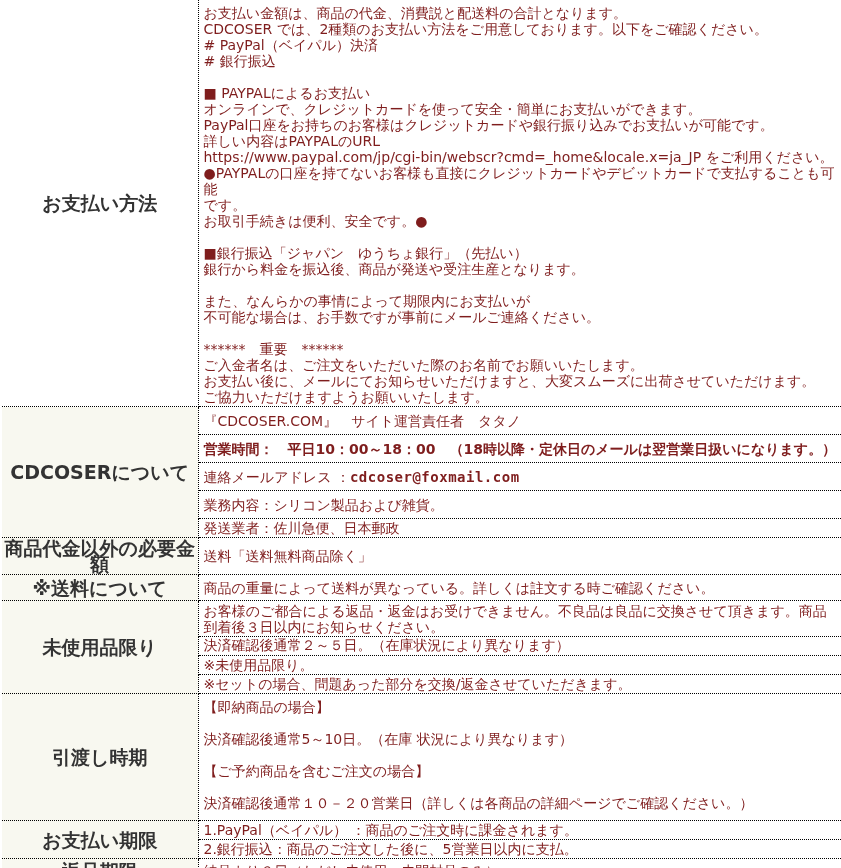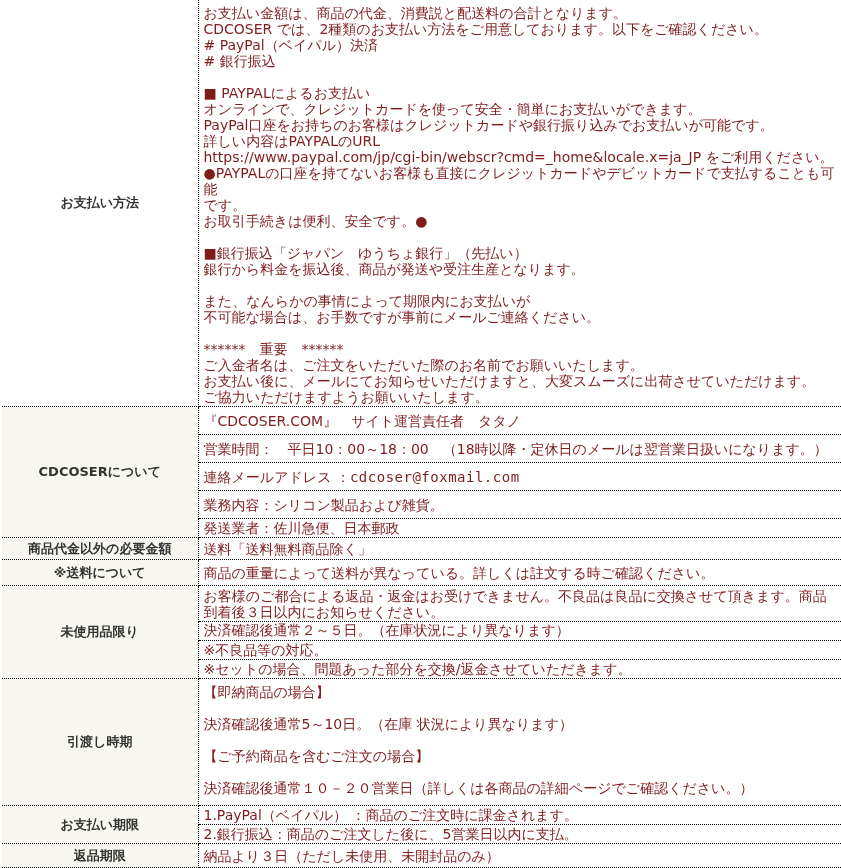--- a/index.html
+++ b/index.html
@@ -16,38 +16,38 @@
     width: 839px;
     table-layout: fixed;
     border: hidden; 
   }
   col.c1 { width: 196px; }
   th, td { border: 1px dotted #000; }
   th {
     background: #f8f8f0;
     color: #333;
     font-weight: bold;
-    font-size: 13px;
+    font-size: 19px;
     vertical-align: middle;
     padding: 2px;
     line-height: 16px;
   }
   th.first { background: #ffffff; }
   td {
     padding: 1px 4px 1px 5px;
     vertical-align: middle;
     line-height: 16px;
     font-size: 14px;
     color: #7f1d1d;
   }
   td.top { vertical-align: top; padding-top: 5px; }
   .pre { white-space: pre-wrap; word-break: break-all; }
   .email {
     font-family: "DejaVu Sans Mono", "Liberation Mono", monospace;
-    font-weight: normal;
+    font-weight: bold;
     letter-spacing: 0.5px;
   }
 </style>
 </head>
 <body>
 
 <div class="page">
   <table class="info">
     <colgroup>
         <col class="c1">
@@ -82,21 +82,21 @@
 ご入金者名は、ご注文をいただいた際のお名前でお願いいたします。
 お支払い後に、メールにてお知らせいただけますと、大変スムーズに出荷させていただけます。
 ご協力いただけますようお願いいたします。</div>
         </td>
       </tr>
 
       <tr style="height:28px;">
         <th rowspan="5">CDCOSERについて</th>
         <td>『CDCOSER.COM』　サイト運営責任者　タタノ</td>
       </tr>
-      <tr style="height:28px;">
+      <tr style="height:28px;font-weight:bold;">
         <td>営業時間：　平日10：00～18：00　（18時以降・定休日のメールは翌営業日扱いになります。）</td>
       </tr>
       <tr style="height:28px;">
         <td>
           <span>連絡メールアドレス ：</span><span class="email">cdcoser@foxmail.com</span>
         </td>
       </tr>
       <tr style="height:28px;">
         <td>業務内容：シリコン製品および雑貨。</td>
       </tr>
@@ -115,21 +115,21 @@
       </tr>
 
       <tr style="height:36px;">
         <th rowspan="4">未使用品限り</th>
         <td>お客様のご都合による返品・返金はお受けできません。不良品は良品に交換させて頂きます。商品到着後３日以内にお知らせください。</td>
       </tr>
       <tr style="height:18px;font-family:Liberation Serif, serif;">
         <td>決済確認後通常２～５日。（在庫状況により異なります）</td>
       </tr>
       <tr style="height:14px;">
-        <td>※不良品等の対応。</td>
+        <td>※未使用品限り。</td>
       </tr>
       <tr style="height:15px;">
         <td>※セットの場合、問題あった部分を交換/返金させていただきます。</td>
       </tr>
 
       <tr style="height:127px;">
         <th>引渡し時期</th>
         <td class="top">
           <div class="pre">【即納商品の場合】
 

